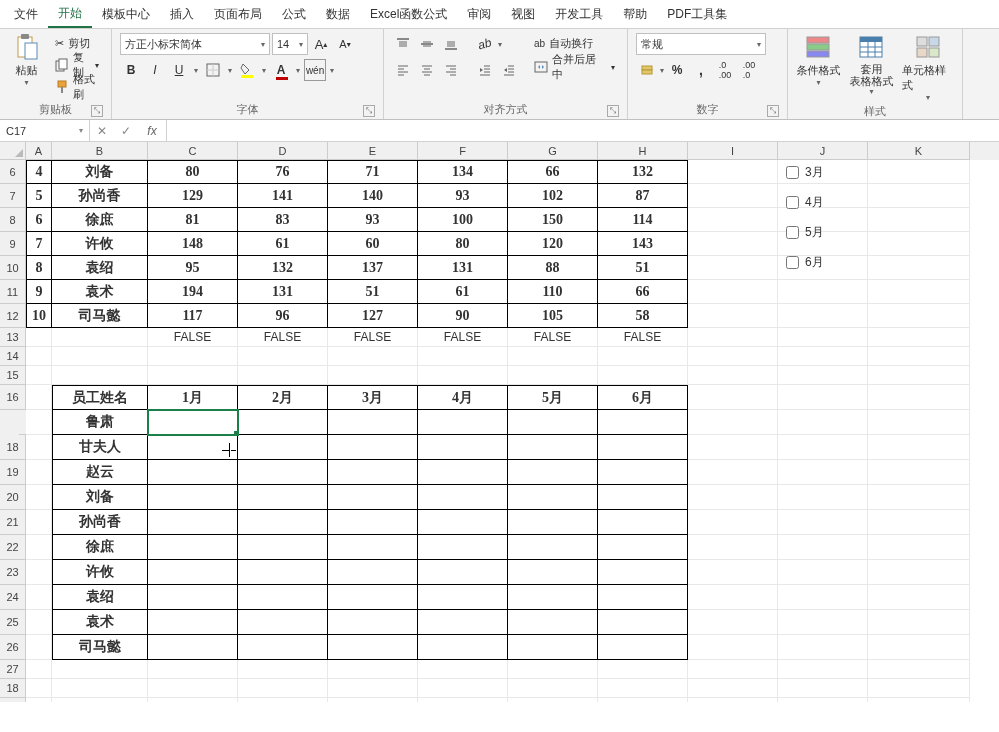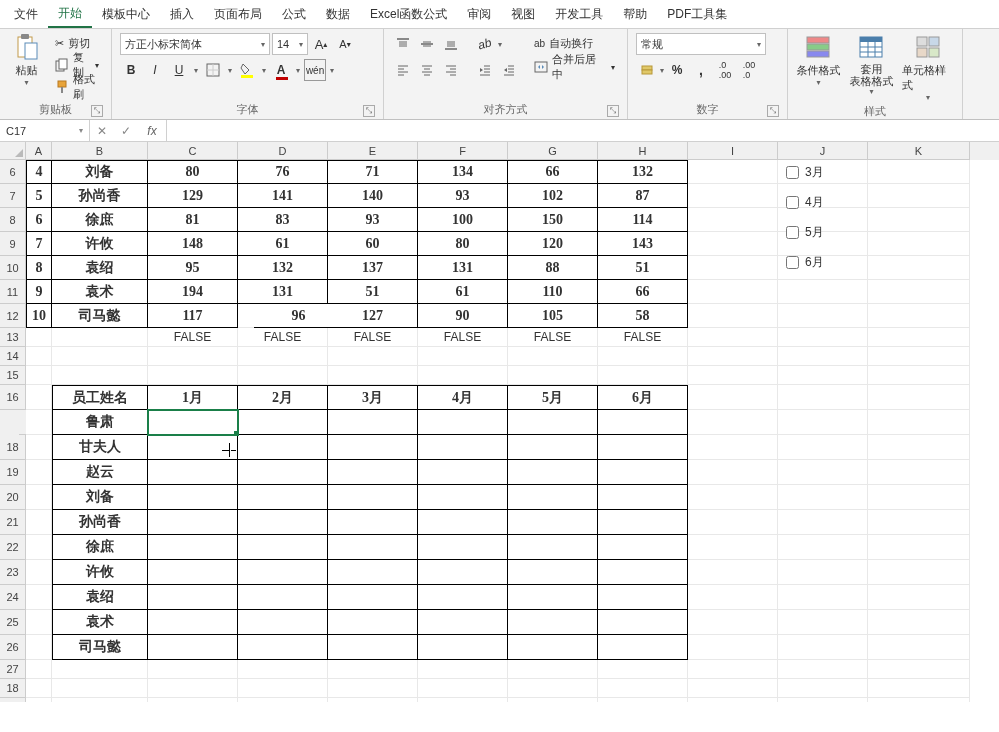--- a/index.html
+++ b/index.html
@@ -715,21 +715,21 @@
       <div class="cell bold tbl-border" style="left: 26px; top: 120px; width: 96px; height: 24px;">袁术</div>
       <div class="cell bold tbl-border" style="left: 122px; top: 120px; width: 90px; height: 24px;">194</div>
       <div class="cell bold tbl-border" style="left: 212px; top: 120px; width: 90px; height: 24px;">131</div>
       <div class="cell bold tbl-border" style="left: 302px; top: 120px; width: 90px; height: 24px;">51</div>
       <div class="cell bold tbl-border" style="left: 392px; top: 120px; width: 90px; height: 24px;">61</div>
       <div class="cell bold tbl-border" style="left: 482px; top: 120px; width: 90px; height: 24px;">110</div>
       <div class="cell bold tbl-border" style="left: 572px; top: 120px; width: 90px; height: 24px;">66</div>
       <div class="cell bold tbl-border tbl-border-left" style="left: 0px; top: 144px; width: 26px; height: 24px;">10</div>
       <div class="cell bold tbl-border" style="left: 26px; top: 144px; width: 96px; height: 24px;">司马懿</div>
       <div class="cell bold tbl-border" style="left: 122px; top: 144px; width: 90px; height: 24px;">117</div>
-      <div class="cell bold tbl-border" style="left: 228px; top: 144px; width: 90px; height: 24px;">96</div>
+      <div class="cell bold tbl-border" style="left: 212px; top: 144px; width: 90px; height: 24px;">96</div>
       <div class="cell bold tbl-border" style="left: 302px; top: 144px; width: 90px; height: 24px;">127</div>
       <div class="cell bold tbl-border" style="left: 392px; top: 144px; width: 90px; height: 24px;">90</div>
       <div class="cell bold tbl-border" style="left: 482px; top: 144px; width: 90px; height: 24px;">105</div>
       <div class="cell bold tbl-border" style="left: 572px; top: 144px; width: 90px; height: 24px;">58</div>
       <div class="cell " style="left: 122px; top: 168px; width: 90px; height: 19px; font-size: 12px; font-family: Arial;">FALSE</div>
       <div class="cell " style="left: 212px; top: 168px; width: 90px; height: 19px; font-size: 12px; font-family: Arial;">FALSE</div>
       <div class="cell " style="left: 302px; top: 168px; width: 90px; height: 19px; font-size: 12px; font-family: Arial;">FALSE</div>
       <div class="cell " style="left: 392px; top: 168px; width: 90px; height: 19px; font-size: 12px; font-family: Arial;">FALSE</div>
       <div class="cell " style="left: 482px; top: 168px; width: 90px; height: 19px; font-size: 12px; font-family: Arial;">FALSE</div>
       <div class="cell " style="left: 572px; top: 168px; width: 90px; height: 19px; font-size: 12px; font-family: Arial;">FALSE</div>

